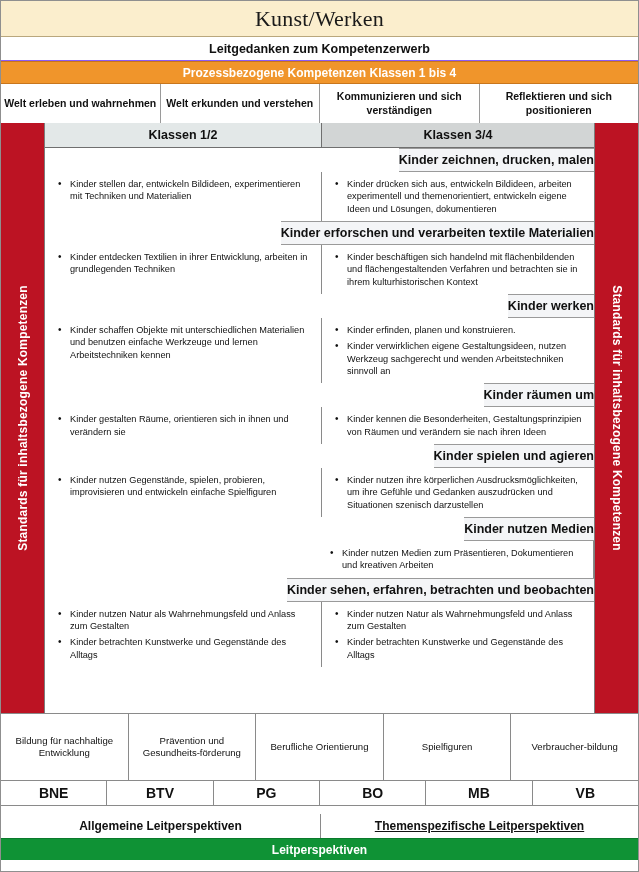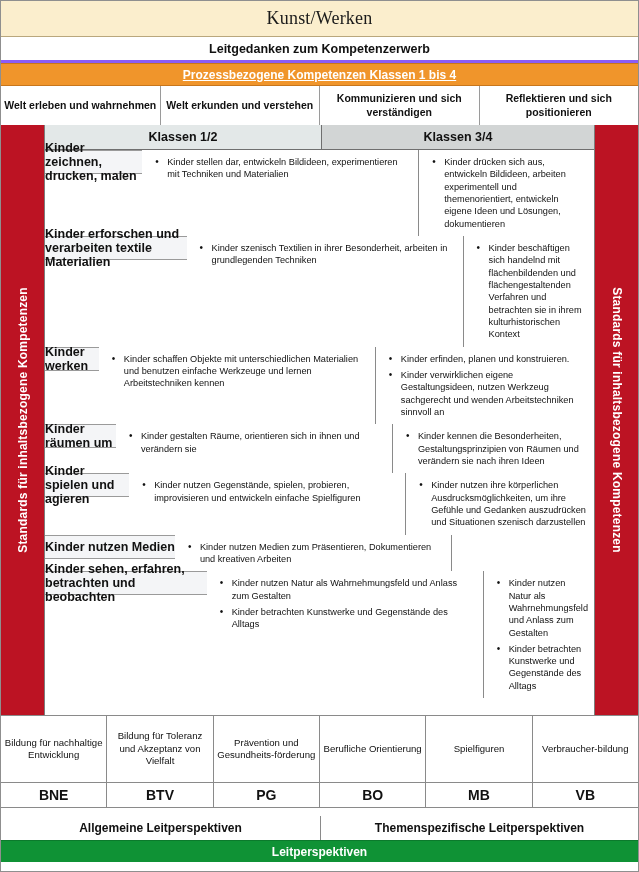--- a/index.html
+++ b/index.html
@@ -25,49 +25,48 @@
   .title-bar {
     height: 35px;
     background: #fbeecd;
     border-bottom: 1px solid #b9a77d;
     display: flex;
     align-items: center;
     justify-content: center;
   }
   .title-bar .title-text {
     font-family: "Liberation Serif", serif;
-    font-size: 18px;
+    font-size: 22px;
     color: #1a1a1a;
     letter-spacing: 0.2px;
   }
 
   .leitgedanken {
     height: 23px;
     background: #ffffff;
-    border-bottom: 3px solid #8b5cf6;
+    border-bottom: 1px solid #8b5cf6;
     display: flex;
     align-items: center;
     justify-content: center;
     font-size: 12.5px;
     font-weight: bold;
     color: #111111;
   }
 
   .prozess-bar {
     height: 21px;
     background: #f0952b;
     border-top: 1px solid #c8761c;
     border-bottom: 1px solid #c8761c;
     display: flex;
     align-items: center;
     justify-content: center;
     color: #ffffff;
     font-size: 12px;
     font-weight: bold;
-    text-decoration: underline;
   }
 
   .proc-cols {
     display: flex;
     height: 39px;
     background: #ffffff;
     border-radius: 17px;
   }
   .proc-col {
     flex: 1 1 0;
@@ -143,21 +142,21 @@
   .klassen-cell.k12 {
     flex: 0 0 277px;
     background: #e3e8e8;
     border-right: 1px solid #6f6f6f;
   }
   .klassen-cell.k34 {
     flex: 1 1 auto;
     background: #d2d5d5;
   }
 
-  .topic-block { display: flex; flex-direction: row; }
+  .topic-block { display: flex; flex-direction: column; align-items: flex-end; }
   .topic-head {
     background: #f4f5f7;
     border-bottom: 1px solid #9a9a9a;
     border-top: 1px solid #9a9a9a;
     display: flex;
     align-items: center;
     justify-content: center;
     font-size: 12.5px;
     font-weight: bold;
     color: #111111;
@@ -255,21 +254,21 @@
     justify-content: center;
     font-size: 12px;
     font-weight: bold;
     color: #111111;
     box-sizing: border-box;
   }
   .lp-group-cell.allg {
     flex: 0 0 320px;
     border-right: 1px solid #8a8a8a;
   }
-  .lp-group-cell.thema { flex: 1 1 auto; }
+  .lp-group-cell.thema { flex: 1 1 auto; text-decoration: underline; }
 
   .green-bar {
     height: 21px;
     background: #0f9235;
     display: flex;
     align-items: center;
     justify-content: center;
     color: #ffffff;
     font-size: 12px;
     font-weight: bold;
@@ -331,21 +330,21 @@
             </ul>
           </div>
         </div>
       </div>
 
       <div class="topic-block">
         <div class="topic-head">Kinder erforschen und verarbeiten textile Materialien</div>
         <div class="topic-body">
           <div class="cell left">
             <ul class="bullets">
-              <li>Kinder szenisch Textilien in ihrer Besonderheit, arbeiten in grundlegenden Techniken</li>
+              <li>Kinder entdecken Textilien in ihrer Entwicklung, arbeiten in grundlegenden Techniken</li>
             </ul>
           </div>
           <div class="cell right">
             <ul class="bullets">
               <li>Kinder beschäftigen sich handelnd mit flächenbildenden und flächengestaltenden Verfahren und betrachten sie in ihrem kulturhistorischen Kontext</li>
             </ul>
           </div>
         </div>
       </div>
 
@@ -430,21 +429,20 @@
     </div>
 
     <div class="rail right">
       <span class="rail-text">Standards für inhaltsbezogene Kompetenzen</span>
     </div>
 
   </div>
 
   <div class="lp-desc-row">
     <div class="lp-desc-cell">Bildung für nachhaltige Entwicklung</div>
-    <div class="lp-desc-cell">Bildung für Toleranz und Akzeptanz von Vielfalt</div>
     <div class="lp-desc-cell gap">Prävention und Gesundheits-förderung</div>
     <div class="lp-desc-cell">Berufliche Orientierung</div>
     <div class="lp-desc-cell">Spielfiguren</div>
     <div class="lp-desc-cell">Verbraucher-bildung</div>
   </div>
 
   <div class="lp-abbr-row">
     <div class="lp-abbr-cell">BNE</div>
     <div class="lp-abbr-cell">BTV</div>
     <div class="lp-abbr-cell">PG</div>

